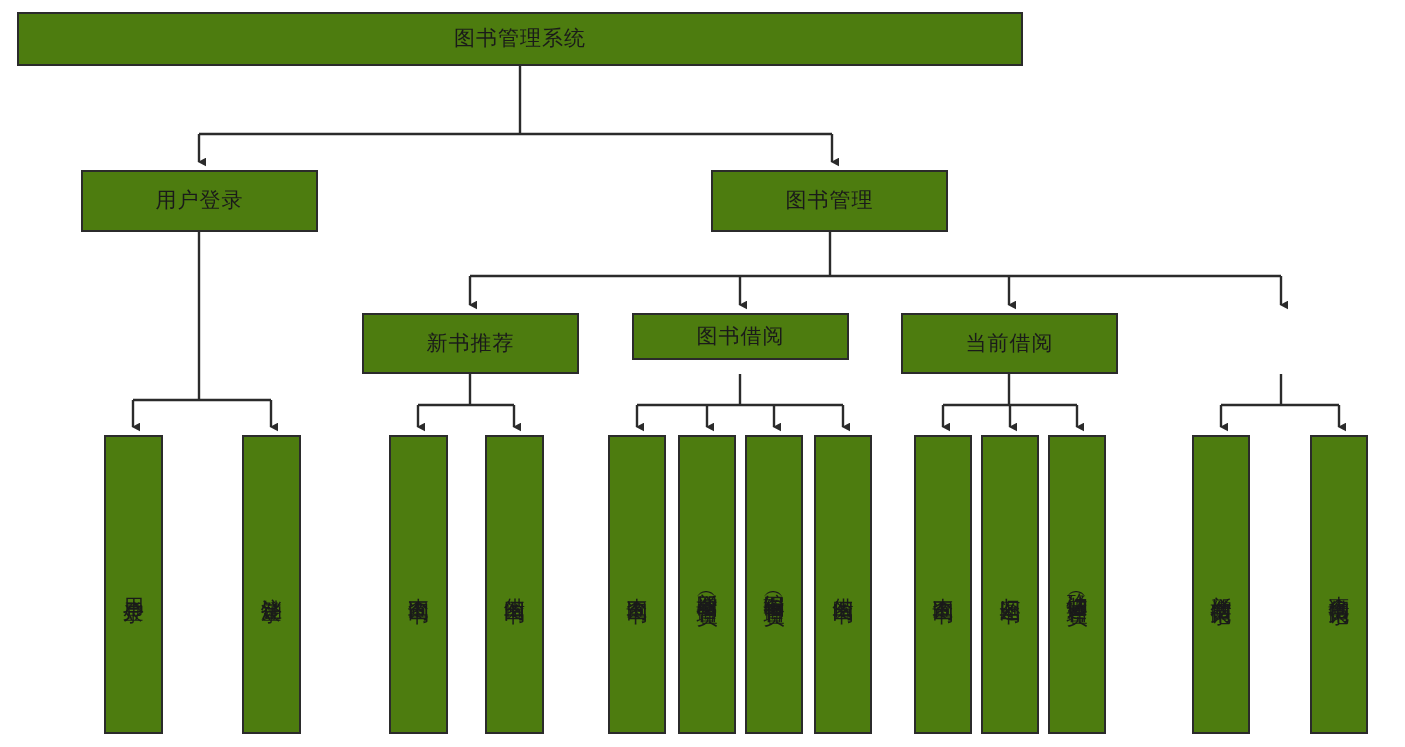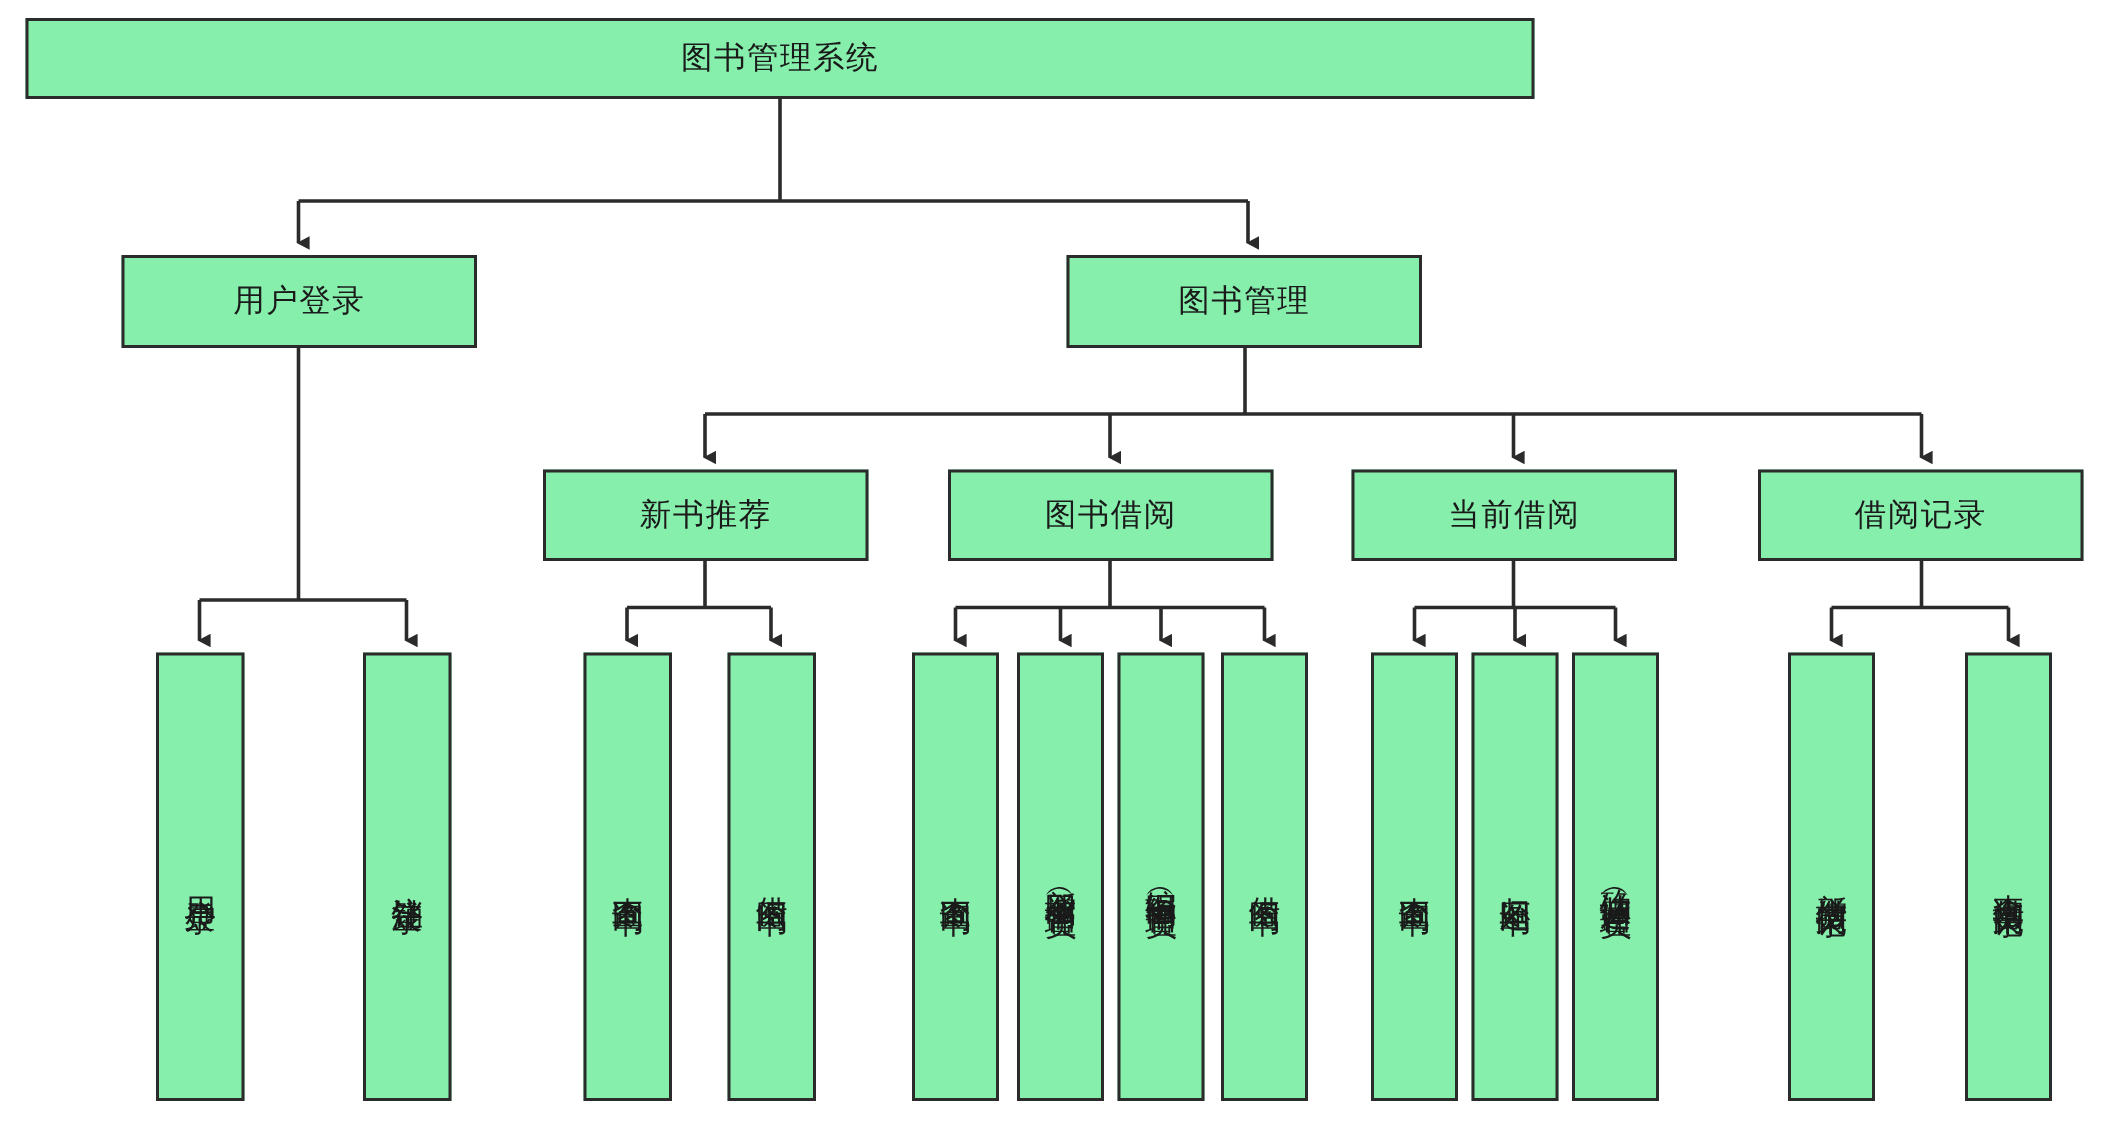--- a/index.html
+++ b/index.html
@@ -22,21 +22,21 @@
     left: 0;
     top: 0;
     width: 1405px;
     height: 747px;
     pointer-events: none;
   }
   .node {
     position: absolute;
     box-sizing: border-box;
     border: 2px solid #2b2b2b;
-    background: #86efac;
+    background: #4d7c0f;
     display: flex;
     align-items: center;
     justify-content: center;
     color: #1a1a1a;
   }
   .node.horiz {
     font-size: 21px;
     letter-spacing: 1px;
     line-height: 1.1;
   }
@@ -129,28 +129,25 @@
   <div class="node horiz" id="l2-0" style="left: 81px; top: 170px; width: 237px; height: 62px;">
     <span>用户登录</span>
   </div>
   <div class="node horiz" id="l3-0" style="left: 362px; top: 313px; width: 217px; height: 61px;">
     <span>新书推荐</span>
   </div>
 
   <div class="node horiz" id="l2-1" style="left: 711px; top: 170px; width: 237px; height: 62px;">
     <span>图书管理</span>
   </div>
-  <div class="node horiz" id="l3-1" style="left: 632px; top: 313px; width: 217px; height: 61px;">
+  <div class="node horiz" id="l3-1" style="left: 632px; top: 313px; width: 217px; height: 47px;">
     <span>图书借阅</span>
   </div>
   <div class="node horiz" id="l3-2" style="left: 901px; top: 313px; width: 217px; height: 61px;">
     <span>当前借阅</span>
-  </div>
-  <div class="node horiz" id="l3-3" style="left: 1172px; top: 313px; width: 217px; height: 61px;">
-    <span>借阅记录</span>
   </div>
 
   <div class="node vert" id="leaf-0" style="left: 104px; top: 435px; width: 59px; height: 299px;">
     <span>用户登录</span>
   </div>
   <div class="node vert" id="leaf-1" style="left: 242px; top: 435px; width: 59px; height: 299px;">
     <span>注销登录</span>
   </div>
   <div class="node vert" id="leaf-2" style="left: 389px; top: 435px; width: 59px; height: 299px;">
     <span>查询图书</span>

